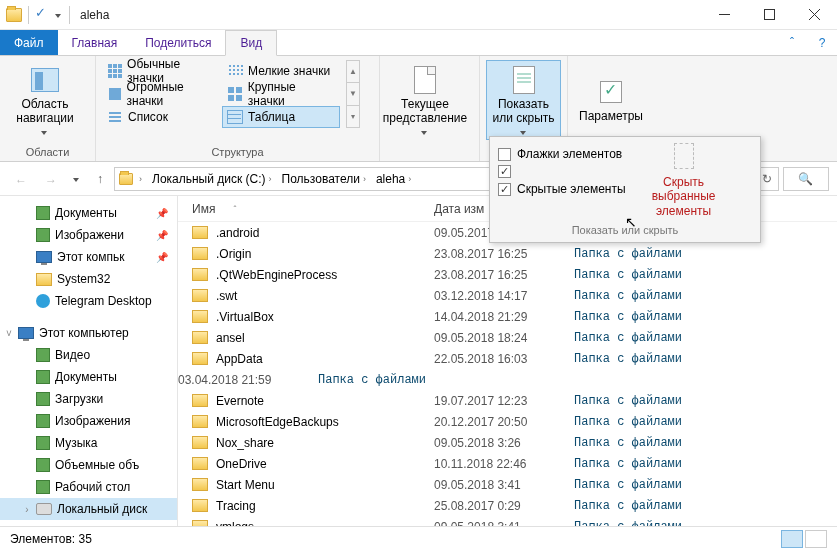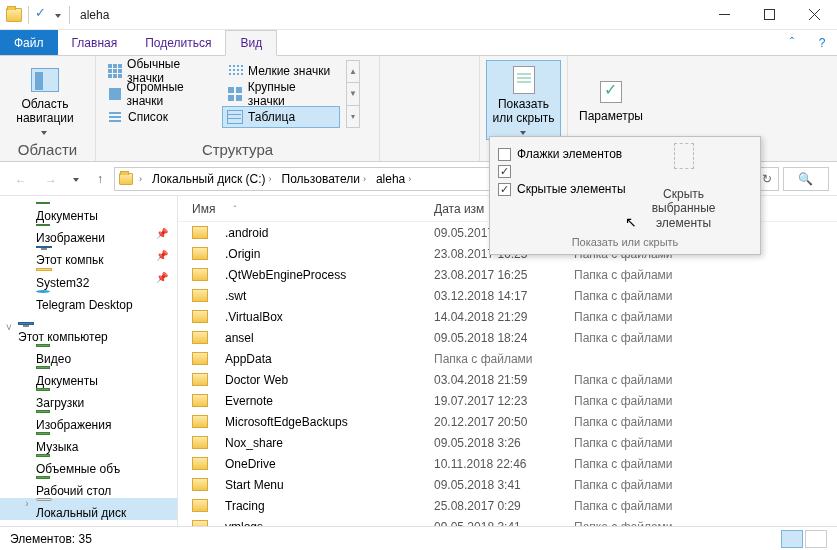--- a/index.html
+++ b/index.html
@@ -25,21 +25,21 @@
 .tab { padding: 0 14px; display:flex; align-items:center; color:#4c1d95; }
 .tab.file { background:#1979ca; color:#fff; }
 .tab.active { background:#f5f5f5; border:1px solid #d0d0d0; border-bottom:1px solid #f5f5f5; margin-bottom:-1px; }
 .tabrow .spacer { flex:1; }
 .tabrow .help { width:30px; display:flex; align-items:center; justify-content:center; color:#1979ca; }
 
 
 .ribbon { height: 106px; background:#f5f5f5; border-bottom:1px solid #d0d0d0; display:flex; }
 .rgroup { border-right:1px solid #e0e0e0; display:flex; flex-direction:column; }
 .rgroup .body { flex:1; display:flex; align-items:flex-start; padding:4px 6px 0; gap:6px; }
-.rgroup .label { text-align:center; font-size:15px; color:#555; padding-bottom:3px; }
+.rgroup .label { text-align:center; font-size:11px; color:#555; padding-bottom:3px; }
 .bigbtn { display:flex; flex-direction:column; align-items:center; justify-content:center; width:78px; height:80px; gap:2px; text-align:center; line-height:1.15; border:1px solid transparent; }
 .bigbtn.highlight { background:#cde6f7; border:1px solid #7ab5e0; }
 .bigbtn .ico { width:32px; height:32px; display:flex; align-items:center; justify-content:center; }
 .nav-ico { width:28px; height:24px; background:#cde6f7; border:1px solid #6fa9d8; position:relative; }
 .nav-ico::after { content:""; position:absolute; left:3px; top:3px; width:8px; height:18px; background:#6fa9d8; }
 .page-ico { width:22px; height:28px; background:#fff; border:1px solid #999; position:relative; }
 .page-ico::before { content:""; position:absolute; right:0; top:0; width:7px; height:7px; background:#f5f5f5; border-left:1px solid #999; border-bottom:1px solid #999; }
 .page-hide-ico { width:22px; height:28px; background:#fff; border:1px solid #999; position:relative; }
 .page-hide-ico::after { content:""; position:absolute; left:3px; top:10px; right:3px; height:2px; background:#4a8; box-shadow:0 4px #4a8,0 -4px #4a8; opacity:.4; }
 .chk-ico { width:22px; height:22px; border:1px solid #999; background:#fff; position:relative; }
@@ -67,52 +67,52 @@
 .navbtn.active { color:#555; }
 .addrbox { flex:1; height:24px; border:1px solid #ccc; display:flex; align-items:center; padding-left:4px; gap:2px; }
 .crumb { display:flex; align-items:center; height:100%; padding:0 4px; gap:3px; }
 .crumb .car { font-size:9px; color:#666; }
 .addr-actions { display:flex; align-items:center; gap:8px; padding:0 6px; color:#666; }
 .searchbox { width:46px; height:24px; border:1px solid #ccc; display:flex; align-items:center; justify-content:center; color:#888; }
 
 
 .main { display:flex; height: calc(550px - 30px - 26px - 106px - 34px - 24px); }
 .nav { width:178px; border-right:1px solid #e5e5e5; overflow:hidden; padding:6px 0; }
-.nav-item { display:flex; align-items:flex-start; gap:5px; height:22px; padding-left:18px; position:relative;flex-direction:column; }
+.nav-item { display:flex; align-items:center; gap:5px; height:22px; padding-left:18px; position:relative; }
 .nav-item.l2 { padding-left:36px; }
 .nav-item .exp { position:absolute; left:4px; width:10px; text-align:center; color:#888; font-size:10px; }
 .nav-item.l2 .exp { left:22px; }
 .nav-item.sel { background:#cde6f7; }
 .ni-folder { width:16px; height:13px; background:linear-gradient(#ffe9a6,#f3c74e); border:1px solid #d9a93a; }
 .ni-pc { width:16px; height:12px; background:#3a7fc4; border:1px solid #2a5f94; position:relative; }
 .ni-pc::after { content:""; position:absolute; bottom:-3px; left:4px; width:6px; height:2px; background:#888; }
 .ni-lib { width:14px; height:14px; background:#5fa654; border:1px solid #3f7f38; }
 .ni-disk { width:16px; height:12px; background:#ddd; border:1px solid #999; border-radius:2px; }
 .ni-tel { width:14px; height:14px; background:#2fa0db; border-radius:50%; }
 .pin { color:#888; margin-left:auto; margin-right:8px; font-size:10px; }
 .nav-spacer { height:10px; }
 
 .files { flex:1; overflow:hidden; }
 .fhdr { display:flex; height:26px; align-items:center; color:#444; border-bottom:1px solid #f0f0f0; }
 .fhdr .c1 { width:256px; padding-left:14px; display:flex; align-items:center; gap:18px; }
 .fhdr .c2 { width:140px; }
 .fhdr .c3 { width:180px; }
 .frow { display:flex; height:21px; align-items:center; }
-.frow .c1 { width:256px; padding-left:14px; display:flex; align-items:center; gap:17px; }
+.frow .c1 { width:256px; padding-left:14px; display:flex; align-items:center; gap:8px; }
 .frow .c2 { width:140px; color:#555; }
-.frow .c3 { width:180px; color:#737373; }
+.frow .c3 { width:180px; color:#0c4a6e;font-family:Liberation Mono, monospace; }
 .sm-folder { width:16px; height:13px; background:linear-gradient(#ffe9a6,#f3c74e); border:1px solid #d9a93a; flex-shrink:0; }
 
 
 .popup { position:absolute; left:489px; top:136px; width:272px; background:#f5f5f5; border:1px solid #c0c0c0; box-shadow:2px 2px 6px rgba(0,0,0,.2); padding:6px; }
 .popup-row { display:flex; gap:8px; }
 .chk-col { display:flex; flex-direction:column; gap:4px; padding:4px 2px; }
 .chkline { display:flex; align-items:center; gap:6px; }
 .chkbox { width:13px; height:13px; border:1px solid #888; background:#fff; display:flex; align-items:center; justify-content:center; font-size:11px; color:#333; }
-.hide-sel { width:96px; display:flex; flex-direction:column; align-items:center; justify-content:center; color:#404040; text-align:center; line-height:1.2; gap:16px; }
+.hide-sel { width:96px; display:flex; flex-direction:column; align-items:center; justify-content:center; color:#b91c1c; text-align:center; line-height:1.2; gap:4px; }
 .hide-sel .ico { width:28px; height:28px; }
 .ghost-page { width:20px; height:26px; border:1px dashed #bbb; margin:0 auto; }
 .popup-foot { text-align:center; padding-top:6px; font-size:11px; color:#777; }
 .cursor { position:absolute; left:625px; top:214px; font-size:14px; color:#000; pointer-events:none; }
 
 
 .status { position:absolute; bottom:0; left:0; right:0; height:24px; border-top:1px solid #e0e0e0; display:flex; align-items:center; padding:4px 10px; background:#fff; }
 .status .sp { flex:1; }
 .viewbtn { width:22px; height:18px; border:1px solid #ccc; margin-left:2px; display:flex; align-items:center; justify-content:center; }
 .viewbtn.active { background:#cde6f7; border-color:#7ab5e0; }
@@ -210,20 +210,29 @@
       </div>
       <div class="scroll-arrows" style="height:68px">
         <div class="sa">▲</div>
         <div class="sa">▼</div>
         <div class="sa">▾</div>
       </div>
     </div>
     <div class="label">Структура</div>
   </div>
   <div class="rgroup" style="width:100px">
+    <div class="body">
+      <div class="bigbtn">
+        <span class="ico">
+            <span class="page-ico"></span>
+          </span>
+        <span>Текущее представление</span>
+        <span class="dd-caret"></span>
+      </div>
+    </div>
     <div class="label">&nbsp;</div>
   </div>
   <div class="rgroup" style="width:88px">
     <div class="body">
       <div class="bigbtn highlight">
         <span class="ico">
             <span class="page-hide-ico"></span>
           </span>
         <span>Показать или скрыть</span>
         <span class="dd-caret"></span>
@@ -407,27 +416,24 @@
             <span>ansel</span>
           </div>
       <div class="c2">09.05.2018 18:24</div>
       <div class="c3">Папка с файлами</div>
     </div>
         <div class="frow">
       <div class="c1">
             <span class="sm-folder"></span>
             <span>AppData</span>
           </div>
-      <div class="c3">Папка с файлами</div>
-    </div>
-        <div class="frow">
-      <div class="c1">
-            <span class="sm-folder"></span>
-            <span>Doctor Web</span>
-          </div>
+      <div class="c2">22.05.2018 16:03</div>
+      <div class="c3">Папка с файлами</div>
+    </div>
+        <div class="frow">
       <div class="c2">03.04.2018 21:59</div>
       <div class="c3">Папка с файлами</div>
     </div>
         <div class="frow">
       <div class="c1">
             <span class="sm-folder"></span>
             <span>Evernote</span>
           </div>
       <div class="c2">19.07.2017 12:23</div>
       <div class="c3">Папка с файлами</div>

